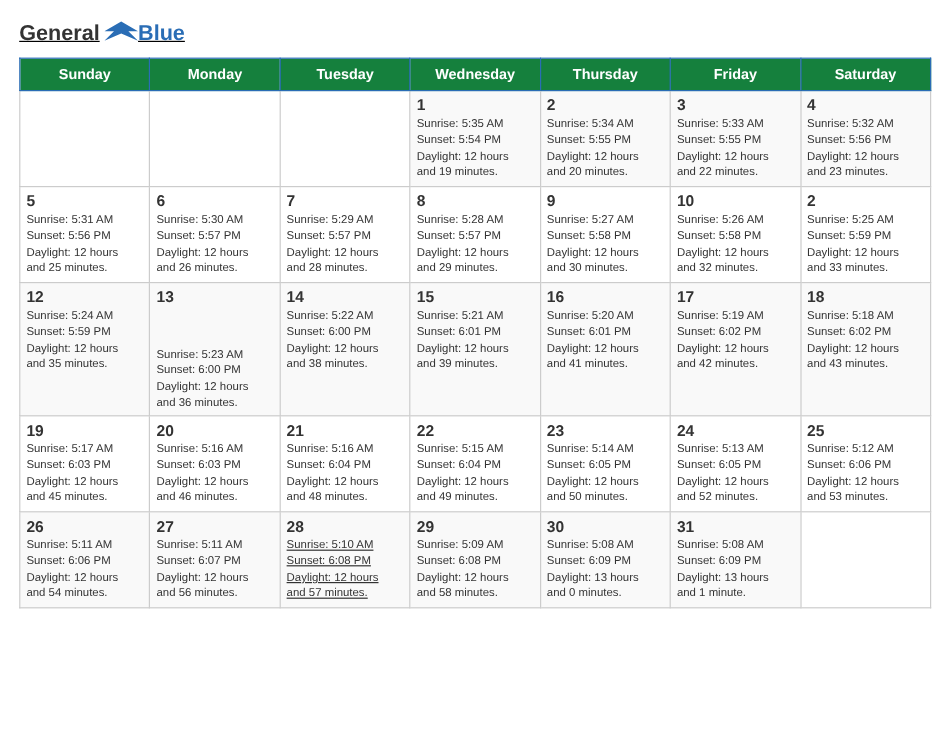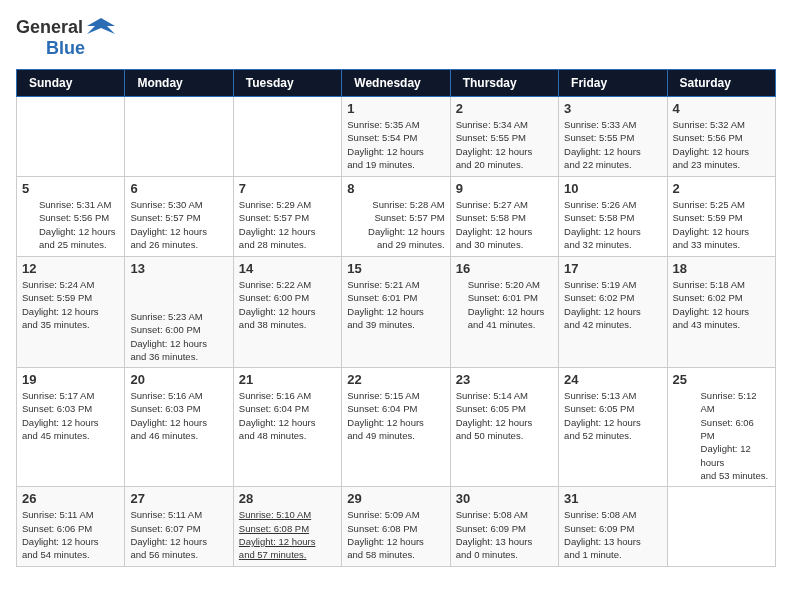--- a/index.html
+++ b/index.html
@@ -11,22 +11,23 @@
       padding: 16px;
     }
     .header-area {
       display: flex;
       justify-content: space-between;
       align-items: flex-start;
       margin-bottom: 10px;
     }
     .logo {
       display: flex;
-      flex-direction: column;
-      align-items: center;
+      flex-direction: row;
+      align-items: flex-end;
+      text-decoration: underline;
     }
     .logo-row {
       display: flex;
       align-items: center;
       gap: 4px;
     }
     .title-area {
       text-align: right;
     }
     .month-title {
@@ -37,26 +38,26 @@
     .location-title {
       font-size: 15px;
       color: #555;
     }
     table {
       width: 100%;
       border-collapse: collapse;
       table-layout: fixed;
     }
     thead tr th {
-      background-color: #0f172a;
+      background-color: #15803d;
       color: #fff;
       font-size: 12px;
       font-weight: bold;
       padding: 6px 12px;
-      text-align: left;
+      text-align: center;
       border: 1px solid #2a6db5;
     }
     tbody tr td {
       border: 1px solid #ccc;
       vertical-align: top;
       padding: 4px 5px;
       font-size: 10px;
       color: #333;
       height: 80px;
       background: #fff;
@@ -143,42 +144,42 @@
           <span class="day-number">4</span>
           <div class="day-info" style="white-space: pre-line;">Sunrise: 5:32 AM
 Sunset: 5:56 PM
 Daylight: 12 hours
 and 23 minutes.</div>
         </td>
       </tr>
       <tr>
         <td>
           <span class="day-number">5</span>
-          <div class="day-info" style="white-space: pre-line; margin-left: 17px;">Sunrise: 5:31 AM
+          <div class="day-info" style="white-space: pre-line;">Sunrise: 5:31 AM
 Sunset: 5:56 PM
 Daylight: 12 hours
 and 25 minutes.</div>
         </td>
         <td>
           <span class="day-number">6</span>
           <div class="day-info" style="white-space: pre-line;">Sunrise: 5:30 AM
 Sunset: 5:57 PM
 Daylight: 12 hours
 and 26 minutes.</div>
         </td>
         <td>
           <span class="day-number">7</span>
           <div class="day-info" style="white-space: pre-line;">Sunrise: 5:29 AM
 Sunset: 5:57 PM
 Daylight: 12 hours
 and 28 minutes.</div>
         </td>
         <td>
           <span class="day-number">8</span>
-          <div class="day-info" style="white-space: pre-line; text-align: right;">Sunrise: 5:28 AM
+          <div class="day-info" style="white-space: pre-line;">Sunrise: 5:28 AM
 Sunset: 5:57 PM
 Daylight: 12 hours
 and 29 minutes.</div>
         </td>
         <td>
           <span class="day-number">9</span>
           <div class="day-info" style="white-space: pre-line;">Sunrise: 5:27 AM
 Sunset: 5:58 PM
 Daylight: 12 hours
 and 30 minutes.</div>
@@ -222,21 +223,21 @@
         </td>
         <td>
           <span class="day-number">15</span>
           <div class="day-info" style="white-space: pre-line;">Sunrise: 5:21 AM
 Sunset: 6:01 PM
 Daylight: 12 hours
 and 39 minutes.</div>
         </td>
         <td>
           <span class="day-number">16</span>
-          <div class="day-info" style="white-space: pre-line; margin-left: 12px;">Sunrise: 5:20 AM
+          <div class="day-info" style="white-space: pre-line;">Sunrise: 5:20 AM
 Sunset: 6:01 PM
 Daylight: 12 hours
 and 41 minutes.</div>
         </td>
         <td>
           <span class="day-number">17</span>
           <div class="day-info" style="white-space: pre-line;">Sunrise: 5:19 AM
 Sunset: 6:02 PM
 Daylight: 12 hours
 and 42 minutes.</div>
@@ -287,21 +288,21 @@
         </td>
         <td>
           <span class="day-number">24</span>
           <div class="day-info" style="white-space: pre-line;">Sunrise: 5:13 AM
 Sunset: 6:05 PM
 Daylight: 12 hours
 and 52 minutes.</div>
         </td>
         <td>
           <span class="day-number">25</span>
-          <div class="day-info" style="white-space: pre-line; margin-left: 28px;">Sunrise: 5:12 AM
+          <div class="day-info" style="white-space: pre-line;">Sunrise: 5:12 AM
 Sunset: 6:06 PM
 Daylight: 12 hours
 and 53 minutes.</div>
         </td>
       </tr>
       <tr>
         <td>
           <span class="day-number">26</span>
           <div class="day-info" style="white-space: pre-line;">Sunrise: 5:11 AM
 Sunset: 6:06 PM

